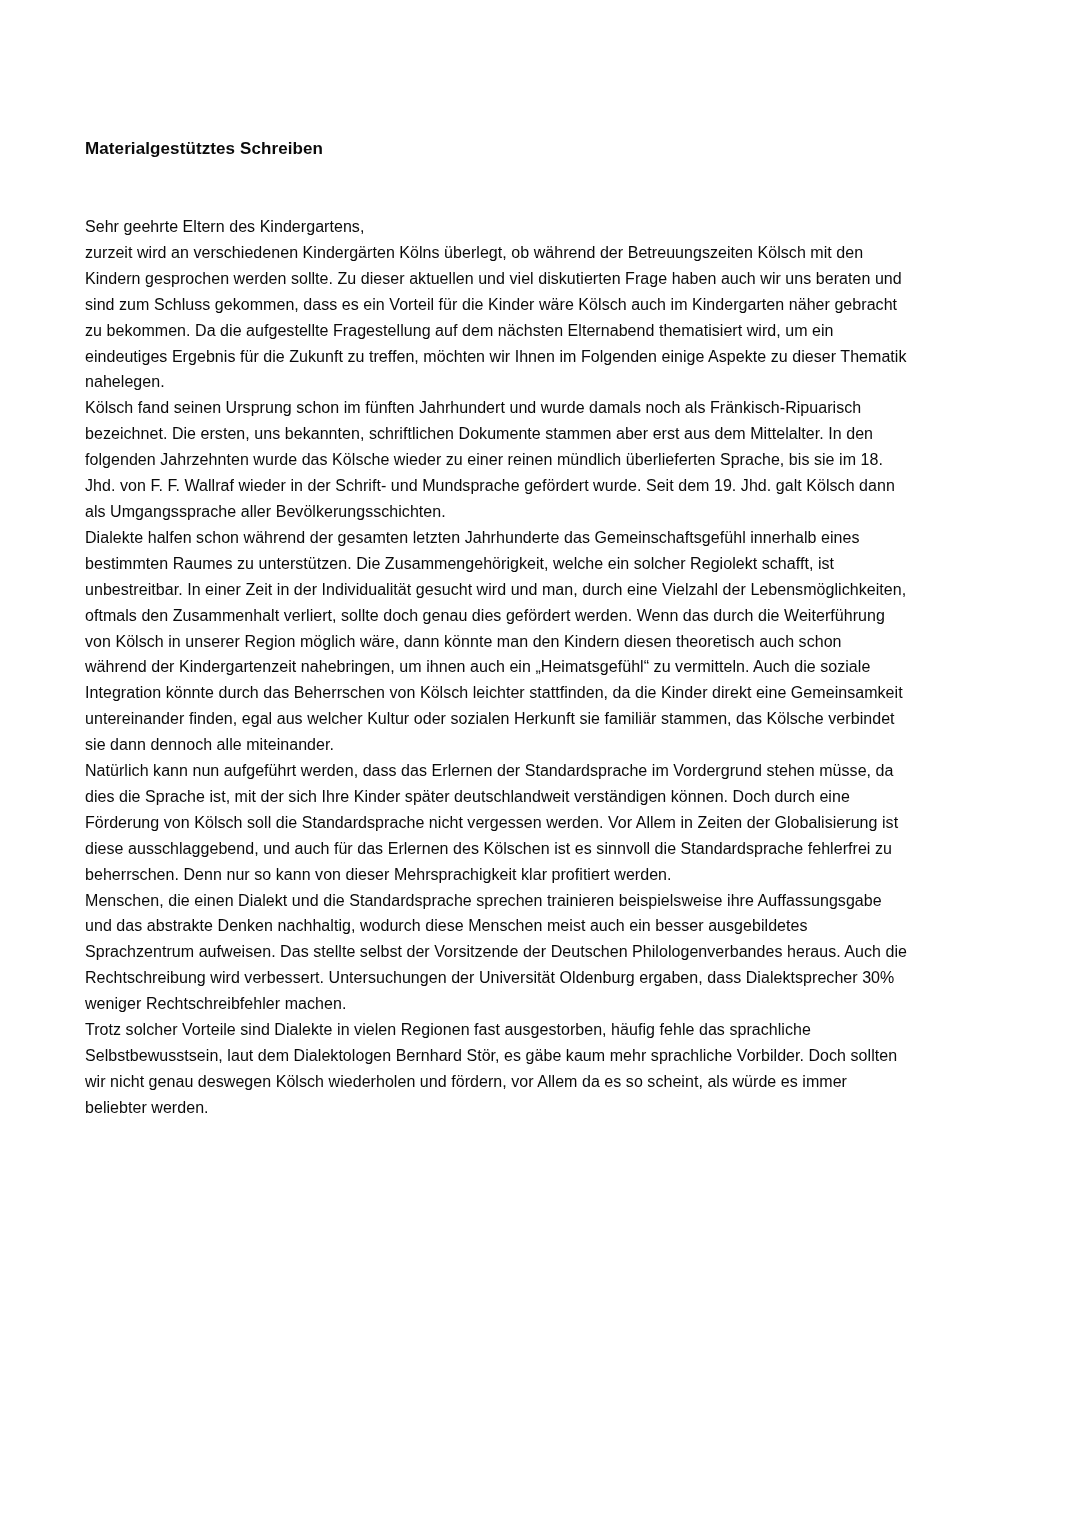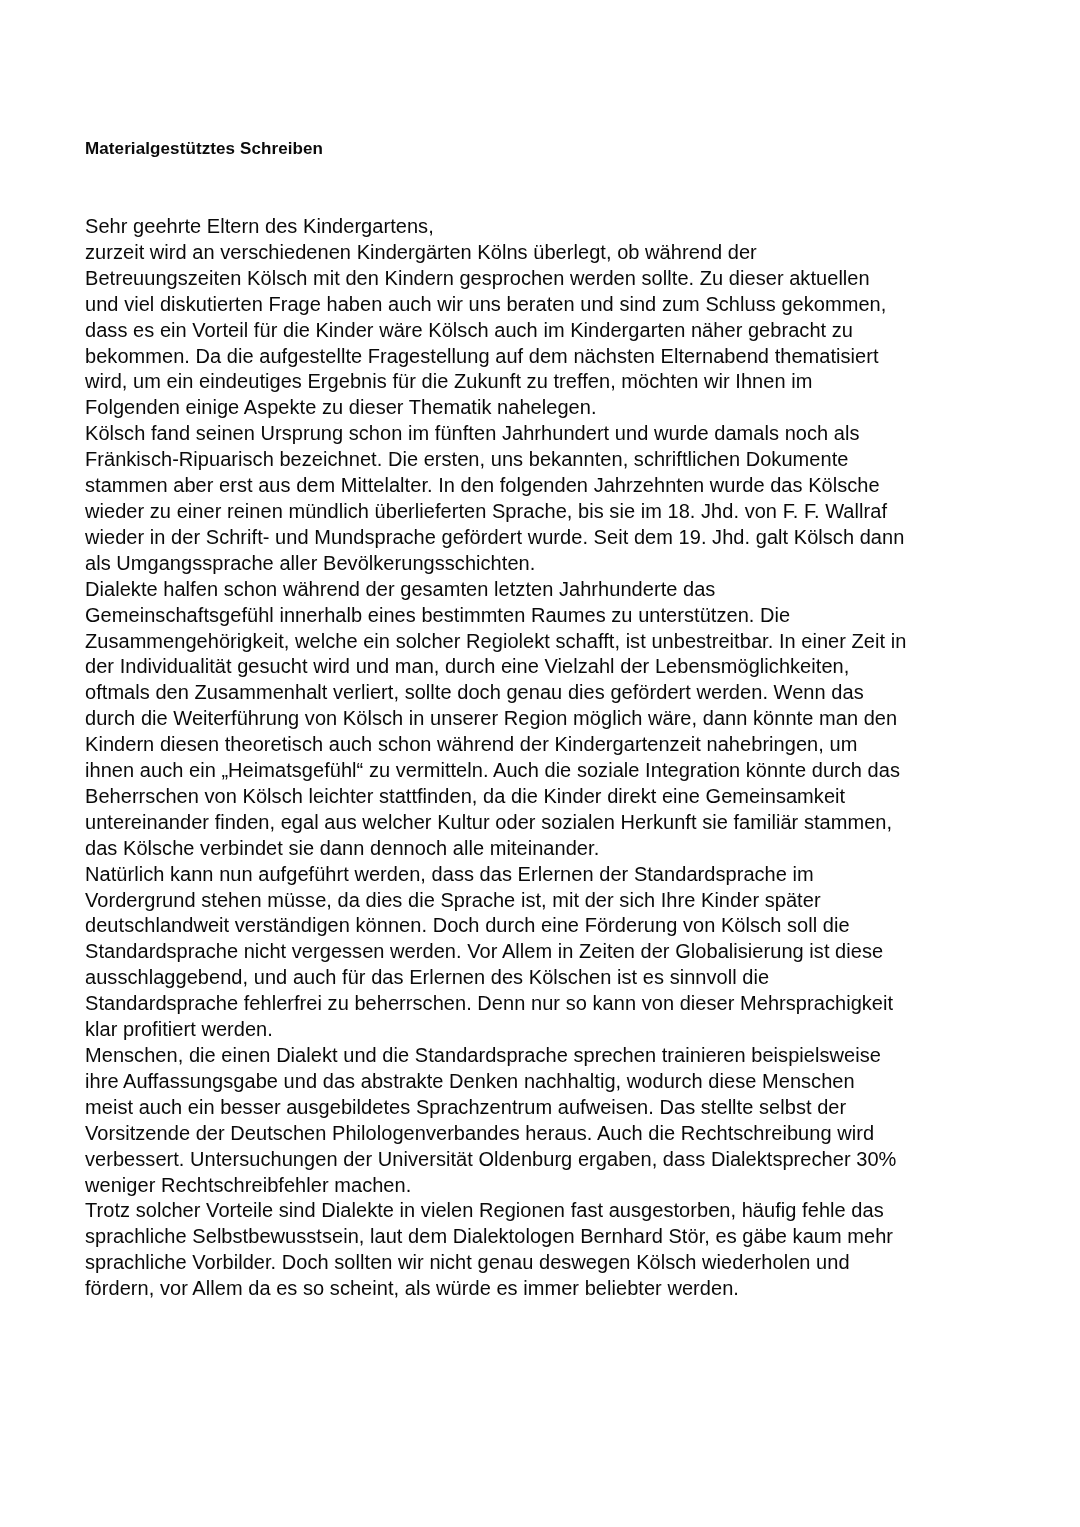--- a/index.html
+++ b/index.html
@@ -26,21 +26,21 @@
       font-weight: 700;
       line-height: 26px;
       margin: 0 0 52px 0;
       letter-spacing: 0.1px;
     }
     .doc-body {
       max-width: 822px;
     }
     .doc-body p {
       margin: 0;
-      font-size: 20px;
+      font-size: 16px;
       font-weight: 400;
       line-height: 25.9px;
       letter-spacing: 0.05px;
       text-align: left;
     }
   </style>
 </head>
 <body>
 
 <div class="page">

